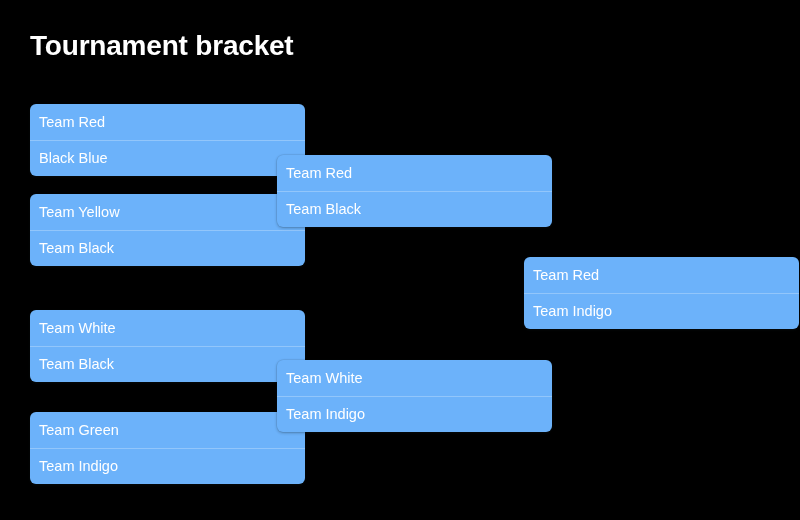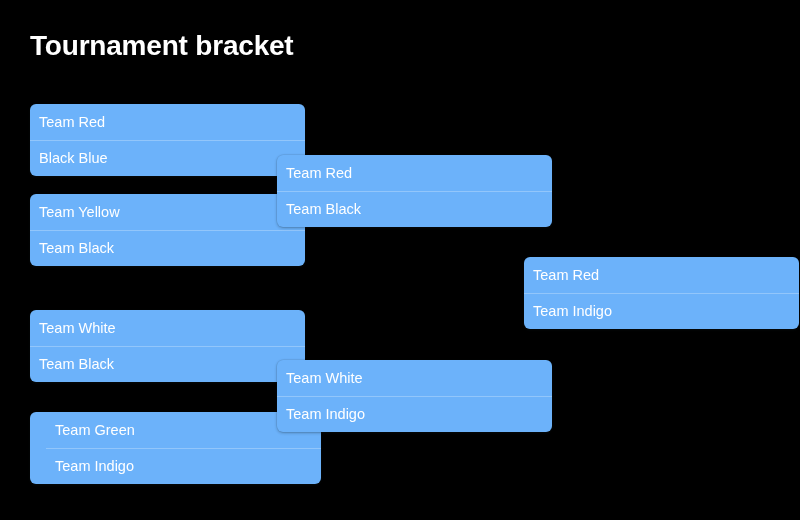--- a/index.html
+++ b/index.html
@@ -62,21 +62,21 @@
     background: #6cb2fa;
     border-radius: 6px;
     box-shadow: 0 1px 3px rgba(20, 30, 34, 0.32),
                 0 0 0 0.5px rgba(20, 30, 34, 0.10);
     overflow: hidden;
   }
 
   .round-0 .match-card.slot-0 { top: 104px; }
   .round-0 .match-card.slot-1 { top: 194px; }
   .round-0 .match-card.slot-2 { top: 310px; }
-  .round-0 .match-card.slot-3 { top: 412px; padding-left: 16px; }
+  .round-0 .match-card.slot-3 { top: 412px; }
 
   .round-1 .match-card.slot-0 { top: 155px; }
   .round-1 .match-card.slot-1 { top: 360px; }
 
   .round-2 .match-card.slot-0 { top: 257px; }
 
   .team-slot {
     position: relative;
     height: 36px;
     line-height: 36px;

